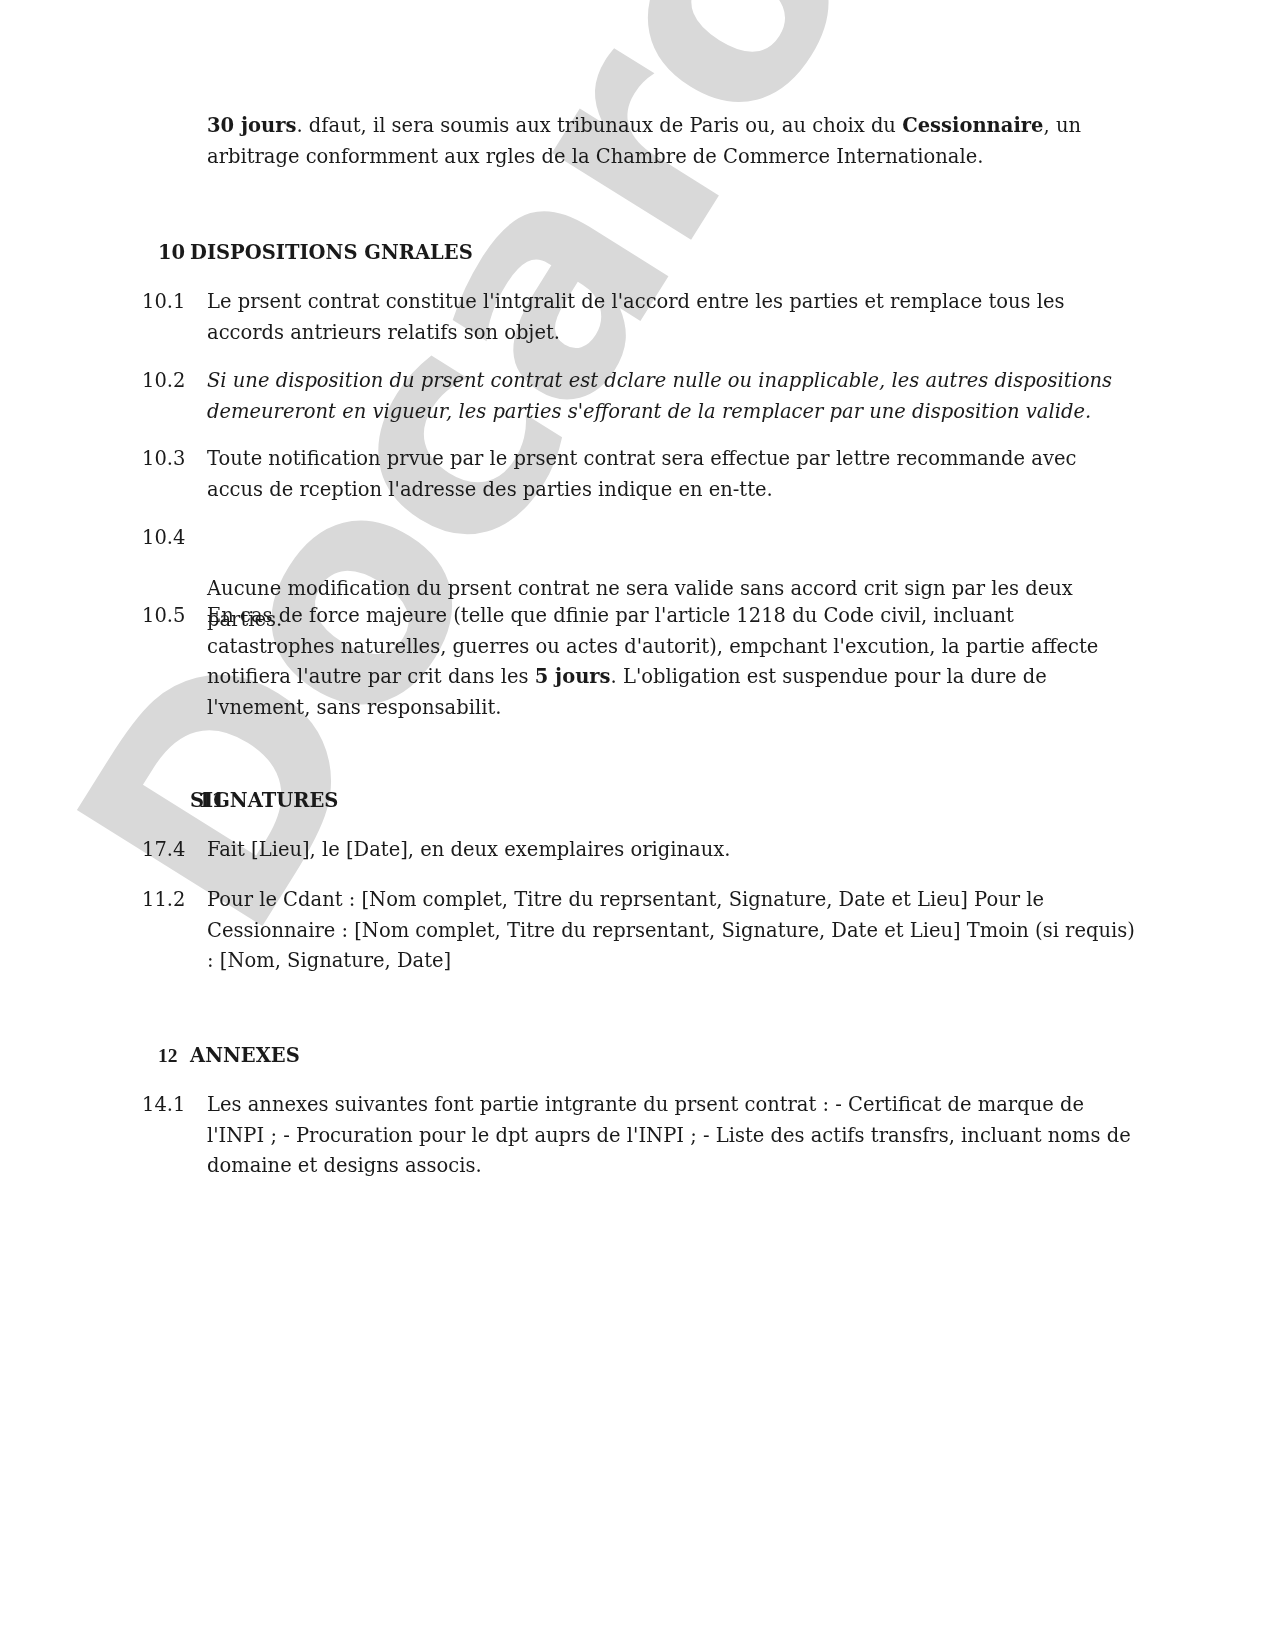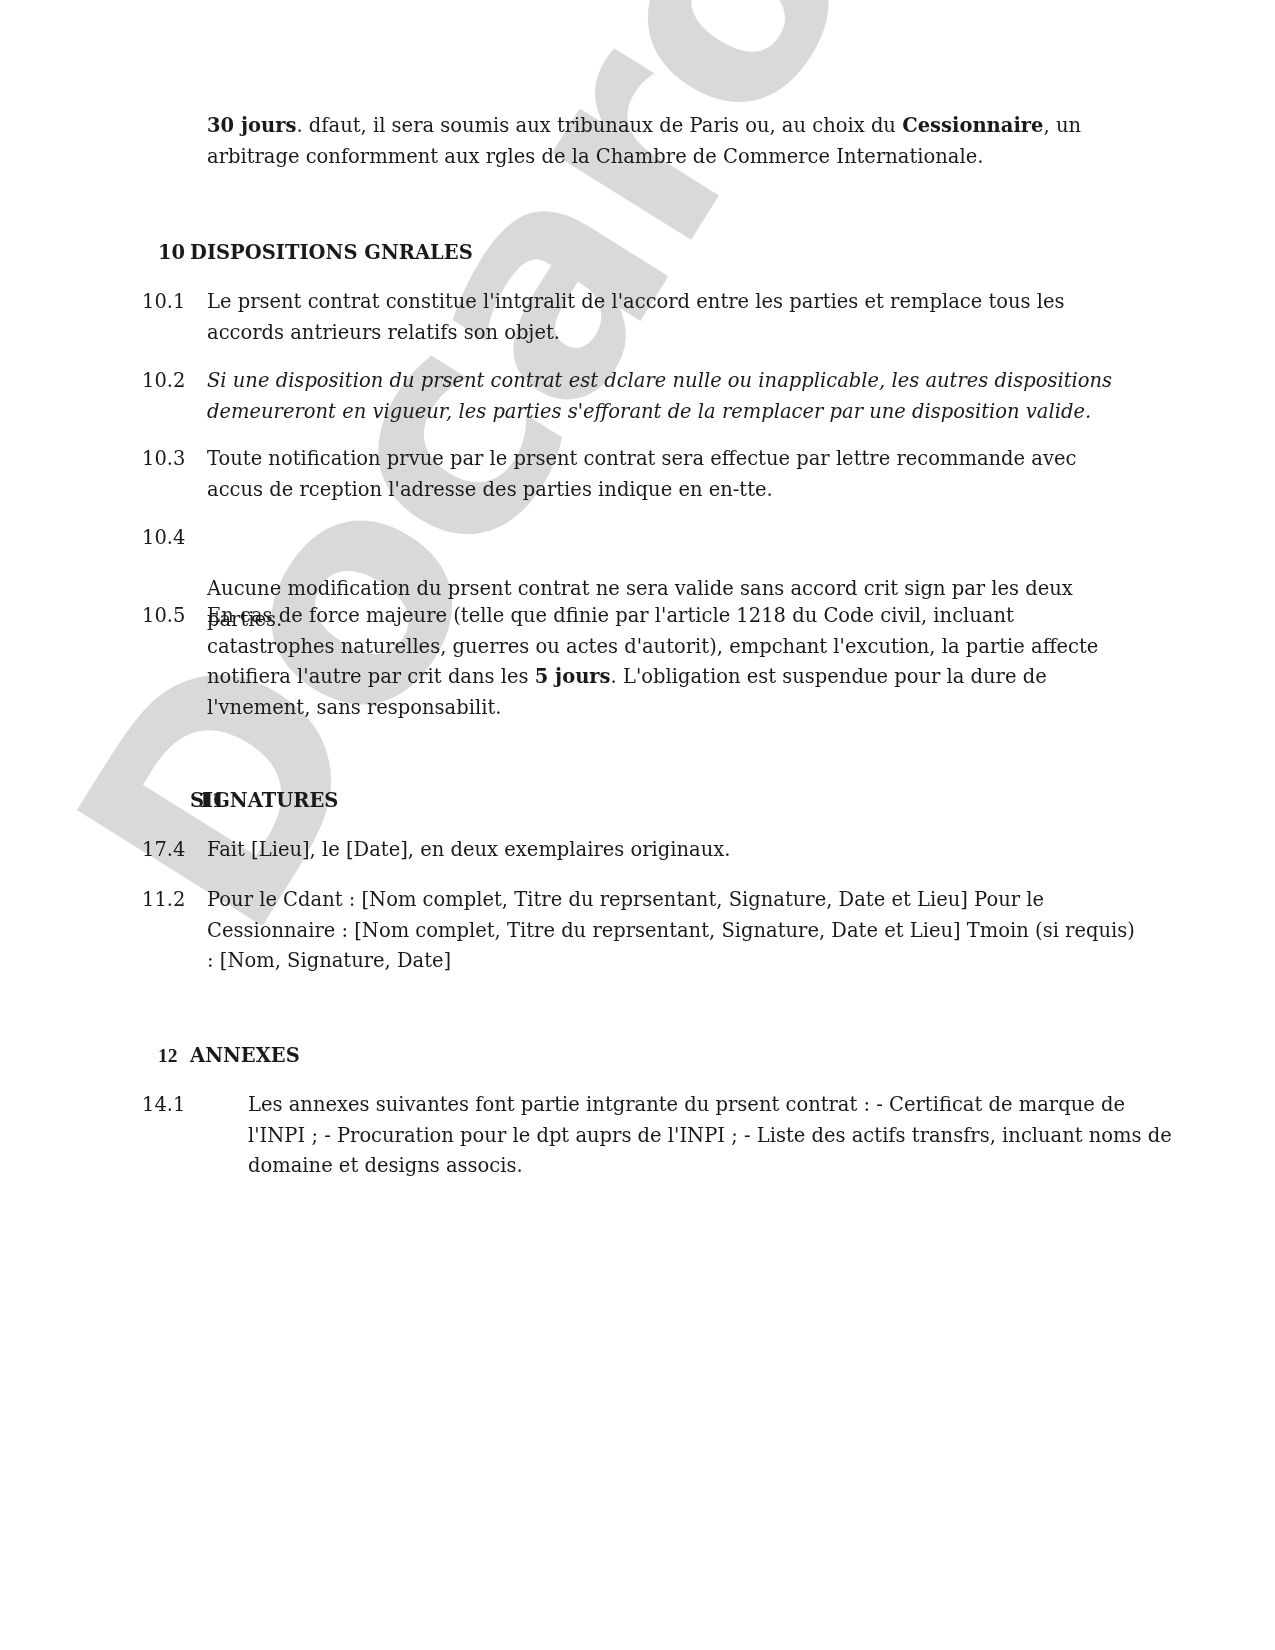--- a/index.html
+++ b/index.html
@@ -51,15 +51,15 @@
     <div class="num" style="top:835px;">17.4</div>
     <div class="item-text" style="top:835px;">Fait  [Lieu], le [Date], en deux exemplaires originaux.</div>
 
     <div class="num" style="top:885px;">11.2</div>
     <div class="item-text" style="top:885px;">Pour le Cdant : [Nom complet, Titre du reprsentant, Signature, Date et Lieu]  Pour le Cessionnaire : [Nom complet, Titre du reprsentant, Signature, Date et Lieu]  Tmoin (si requis) : [Nom, Signature, Date]</div>
 
     <div class="hnum" style="top:1041px;font-family:Liberation Serif, serif;">12</div>
     <div class="head" style="top:1041px;">ANNEXES</div>
 
     <div class="num" style="top:1090px;">14.1</div>
-    <div class="item-text" style="top:1090px;margin-left:41px;">Les annexes suivantes font partie intgrante du prsent contrat : - Certificat de marque de l'INPI ; - Procuration pour le dpt auprs de l'INPI ; - Liste des actifs transfrs, incluant noms de domaine et designs associs.</div>
+    <div class="item-text" style="top:1090px;">Les annexes suivantes font partie intgrante du prsent contrat : - Certificat de marque de l'INPI ; - Procuration pour le dpt auprs de l'INPI ; - Liste des actifs transfrs, incluant noms de domaine et designs associs.</div>
   </div>
 </div>
 
 </body></html>

